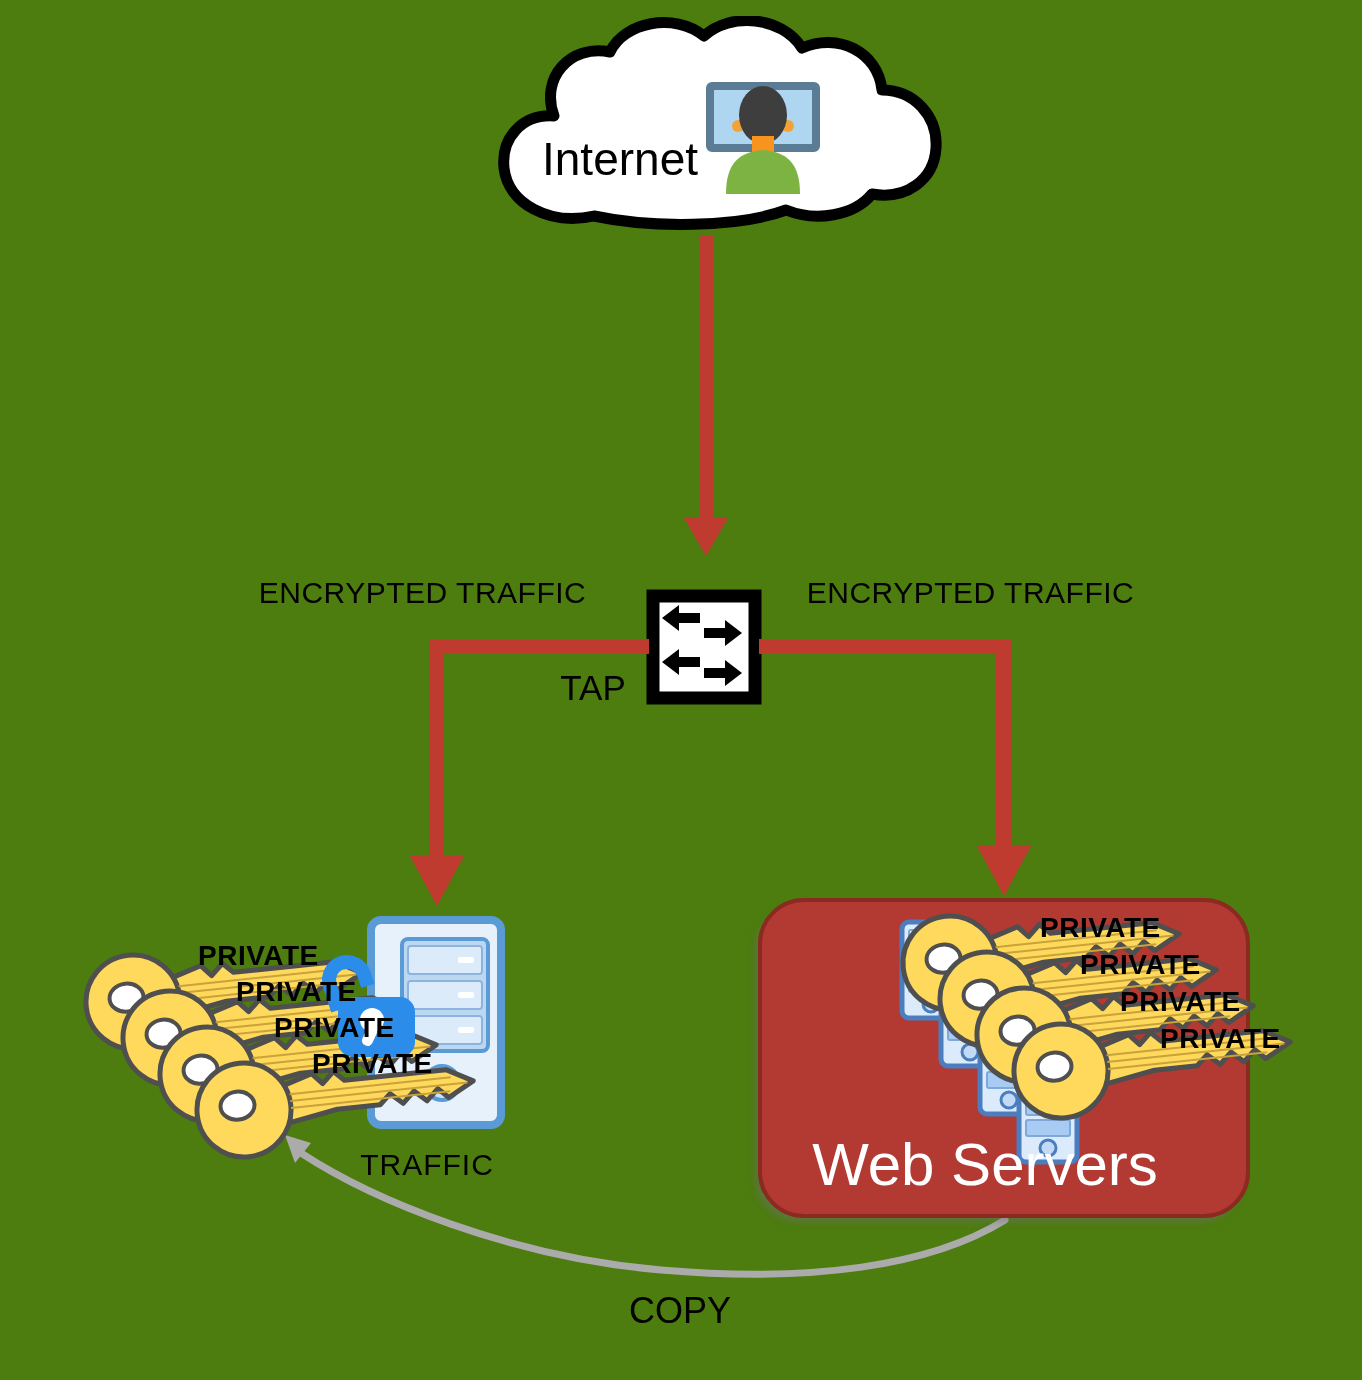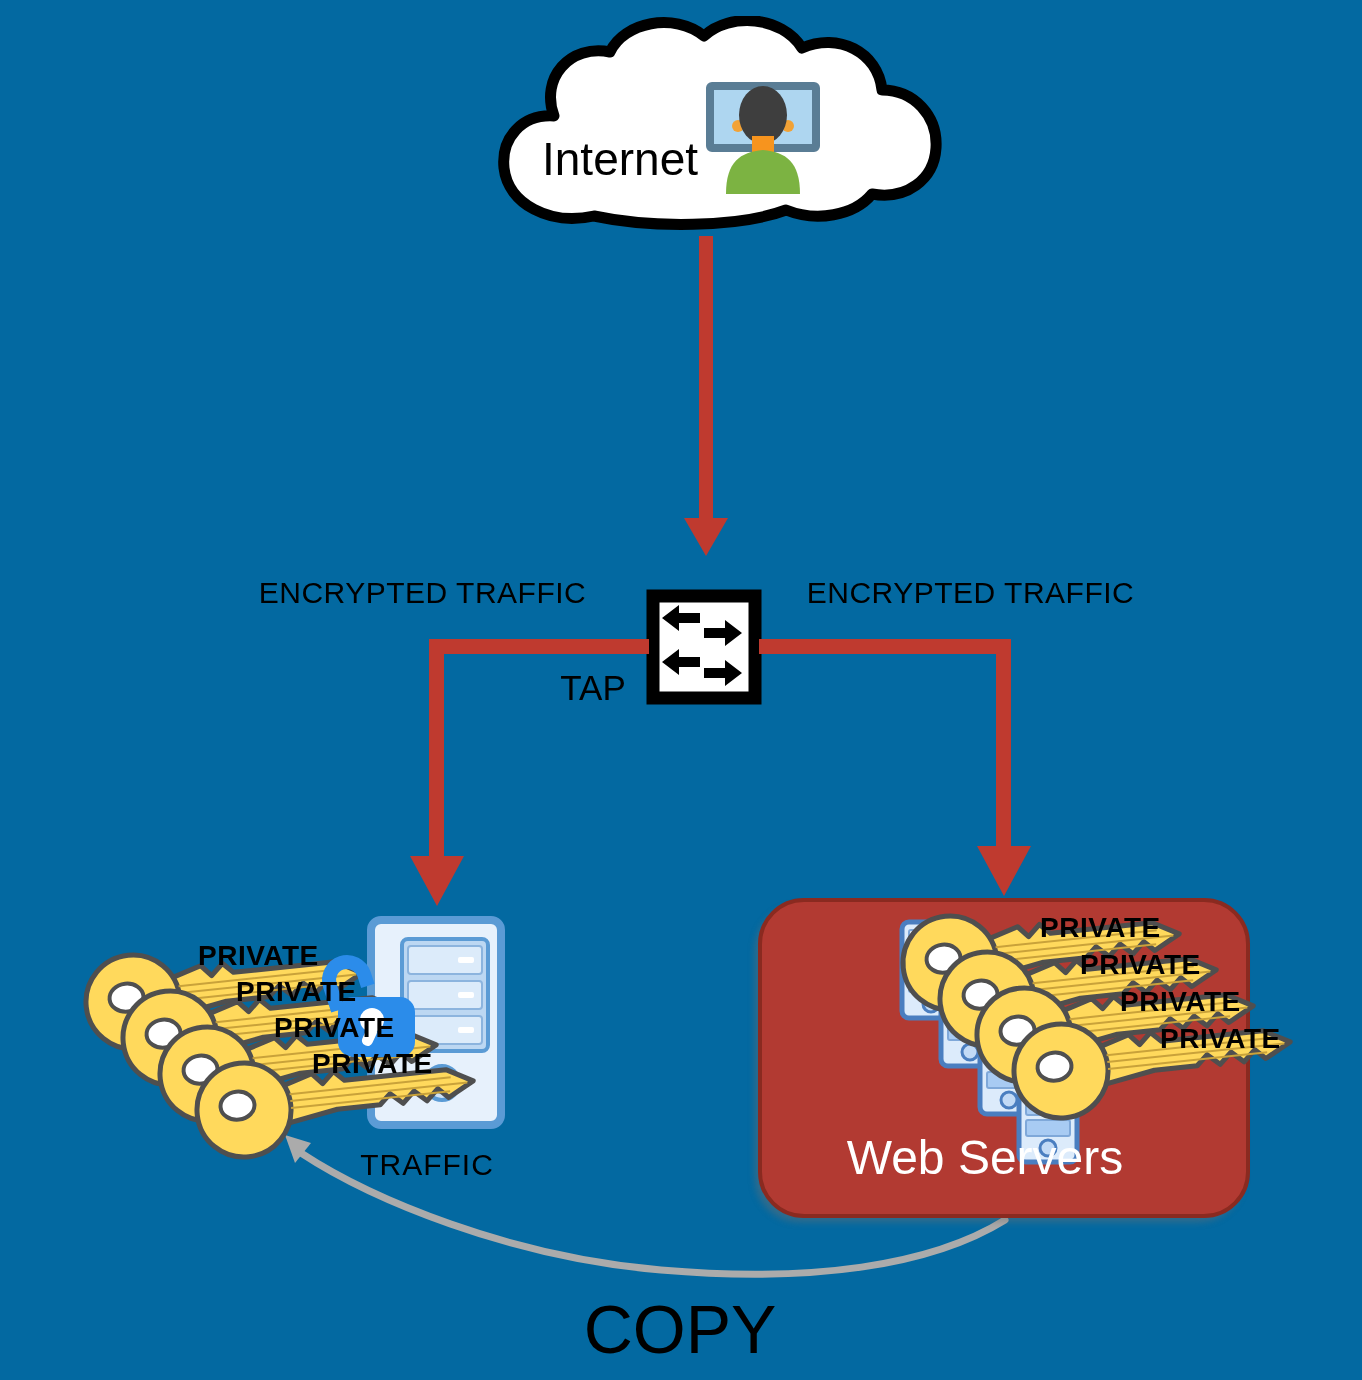--- a/index.html
+++ b/index.html
@@ -1,17 +1,17 @@
 <!DOCTYPE html>
 <html style="--arrow-red: #bf3a2f; --server-box-red: #b23a32; --server-box-border: #8a2a20; --key-yellow: #ffd95c; --key-stroke: #4f4f4f; --key-ridge: #c9a23a; --lock-blue: #2b8cea; --tower-border: #5b9bd5; --tower-fill: #e7f1fc; --copy-gray: #ababab; --label-black: #000000; --web-servers-text: #ffffff;"><head>
 <meta charset="utf-8">
 <style>
   html,body{margin:0;padding:0;background:#fff;}
   .canvas{
-    position:relative;width:1362px;height:1380px;background:#0369a1;
+    position:relative;width:1362px;height:1380px;background:#4d7c0f;
     font-family:"Liberation Sans",sans-serif;overflow:hidden;
   }
   .abs{position:absolute;}
   .label{position:absolute;color:#000;text-align:center;white-space:nowrap;}
   .private{position:absolute;font-weight:bold;font-size:28px;letter-spacing:.5px;color:#000;white-space:nowrap;}
   .rline{position:absolute;background:var(--arrow-red);}
   .tri{position:absolute;width:0;height:0;}
 
   
   .cloud{fill:#fff;stroke:#000;stroke-width:11px;stroke-linejoin:round;}
@@ -171,21 +171,21 @@
     <g transform="translate(114,114) rotate(-6 57 62)">
         <use href="#key-shape"></use>
       </g>
   </svg>
 
   <div class="private" style="left:1040px;top:912px;">PRIVATE</div>
   <div class="private" style="left:1080px;top:949px;">PRIVATE</div>
   <div class="private" style="left:1120px;top:986px;">PRIVATE</div>
   <div class="private" style="left:1160px;top:1023px;">PRIVATE</div>
 
-  <div class="label" style="left:775px;top:1130px;width:420px;font-size:48px;color:var(--web-servers-text);">Web Servers</div>
+  <div class="label" style="left:775px;top:1130px;width:420px;font-size:60px;color:var(--web-servers-text);">Web Servers</div>
 
   <svg class="abs" style="left:366px;top:915px" width="140" height="215" viewBox="0 0 140 215">
     <rect class="dt-body" x="5" y="5" width="130" height="205" rx="10"></rect>
     <rect class="dt-panel" x="36" y="24" width="86" height="112" rx="6"></rect>
     <rect class="dt-bay" x="42" y="31" width="74" height="28" rx="3"></rect>
     <rect class="dt-dash" x="92" y="42" width="16" height="6" rx="2"></rect>
     <rect class="dt-bay" x="42" y="66" width="74" height="28" rx="3"></rect>
     <rect class="dt-dash" x="92" y="77" width="16" height="6" rx="2"></rect>
     <rect class="dt-bay" x="42" y="101" width="74" height="28" rx="3"></rect>
     <rect class="dt-dash" x="92" y="112" width="16" height="6" rx="2"></rect>
@@ -217,15 +217,15 @@
     <rect class="lock-hole" x="62" y="78" width="11" height="20" rx="5" transform="rotate(25 67 88)"></rect>
   </svg>
 
   <div class="private" style="left:198px;top:940px;">PRIVATE</div>
   <div class="private" style="left:236px;top:976px;">PRIVATE</div>
   <div class="private" style="left:274px;top:1012px;">PRIVATE</div>
   <div class="private" style="left:312px;top:1048px;">PRIVATE</div>
 
   <div class="label" style="left:327px;top:1148px;width:200px;font-size:30px;letter-spacing:1px;">TRAFFIC</div>
 
-  <div class="label" style="left:580px;top:1290px;width:200px;font-size:68px;">COPY</div>
+  <div class="label" style="left:580px;top:1290px;width:200px;font-size:36px;">COPY</div>
 
 </div>
 
 </body></html>

